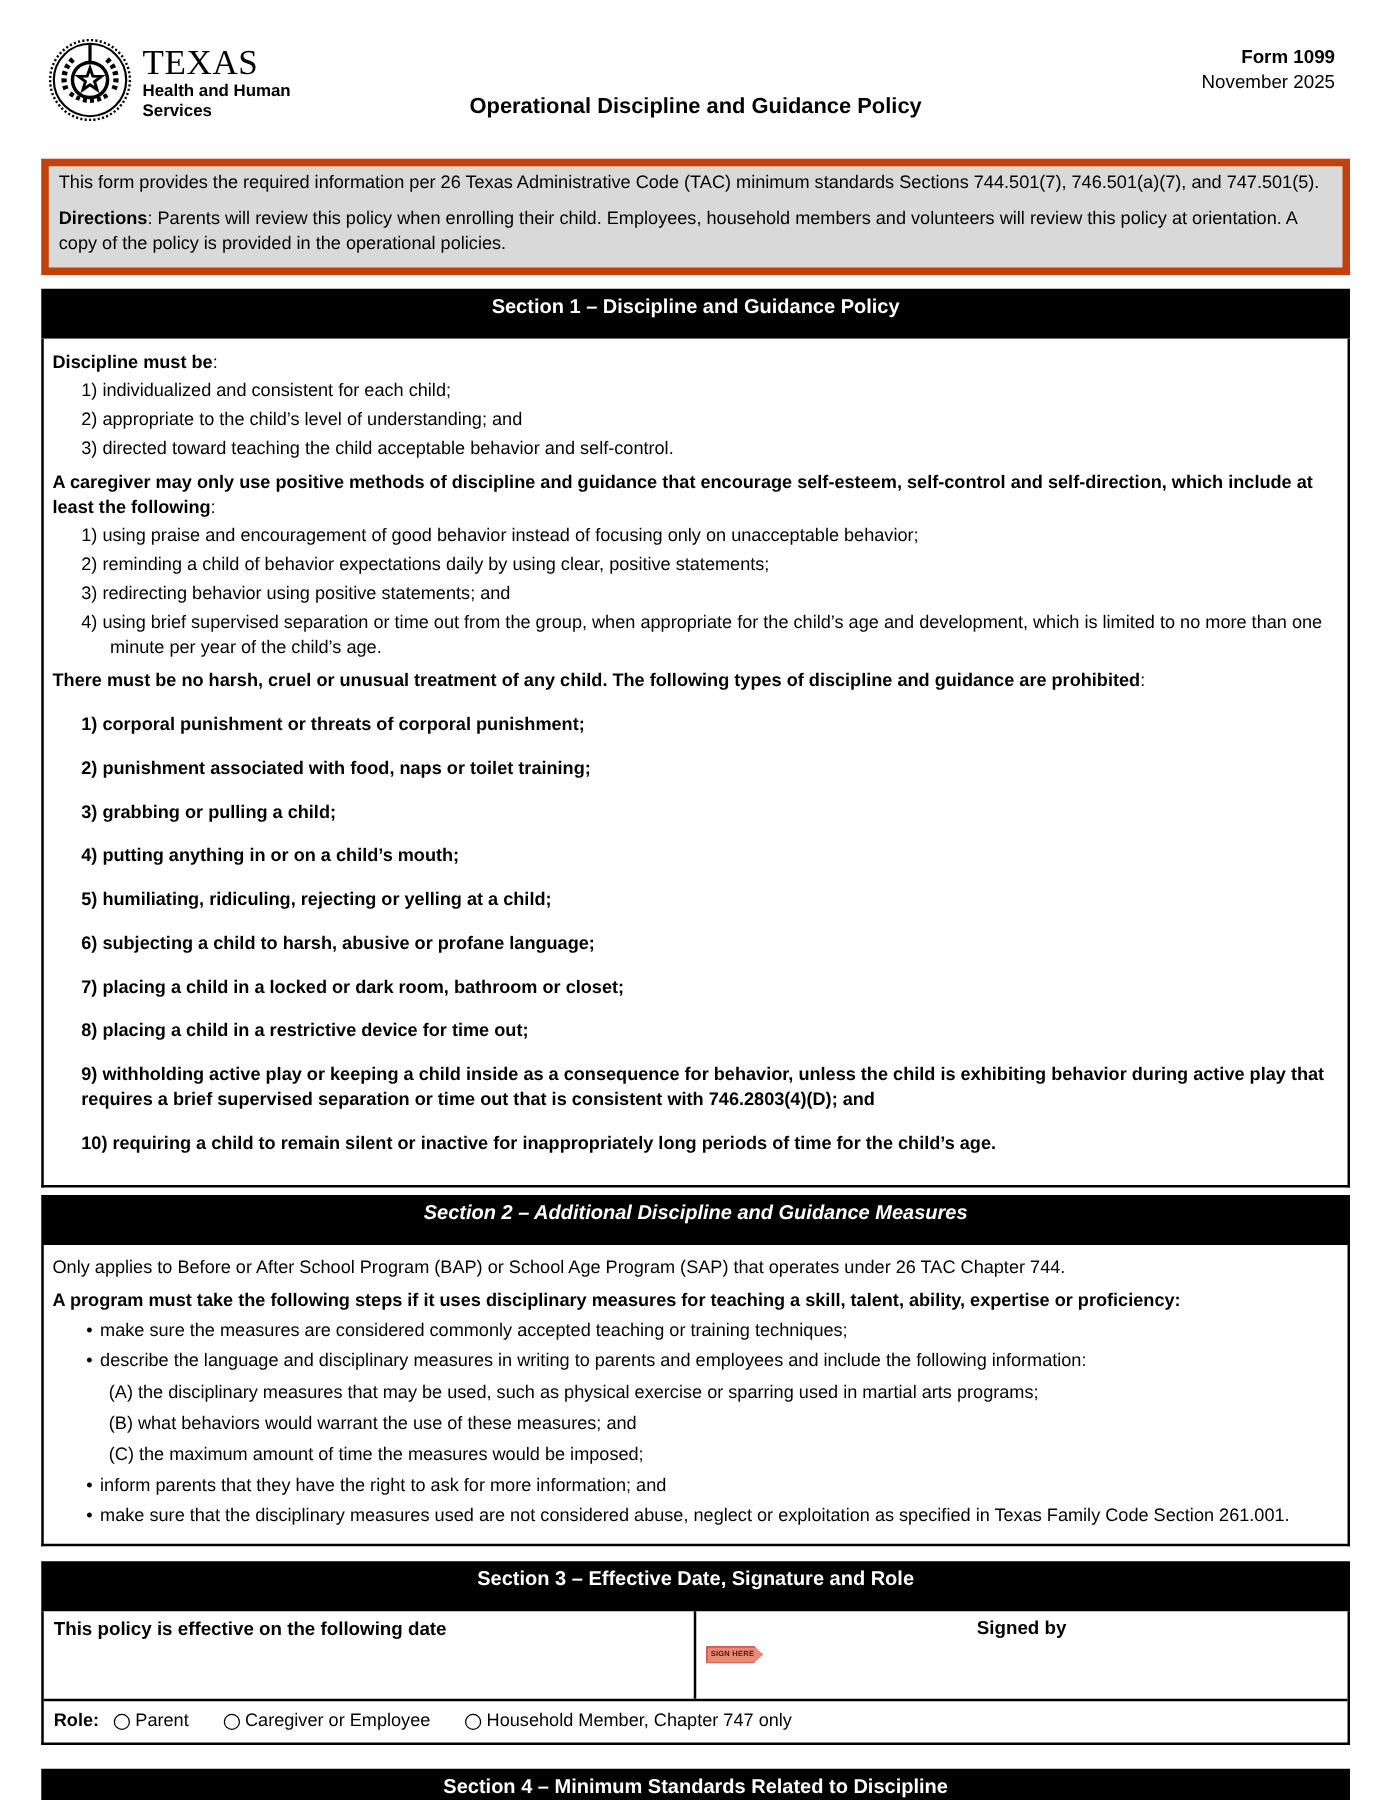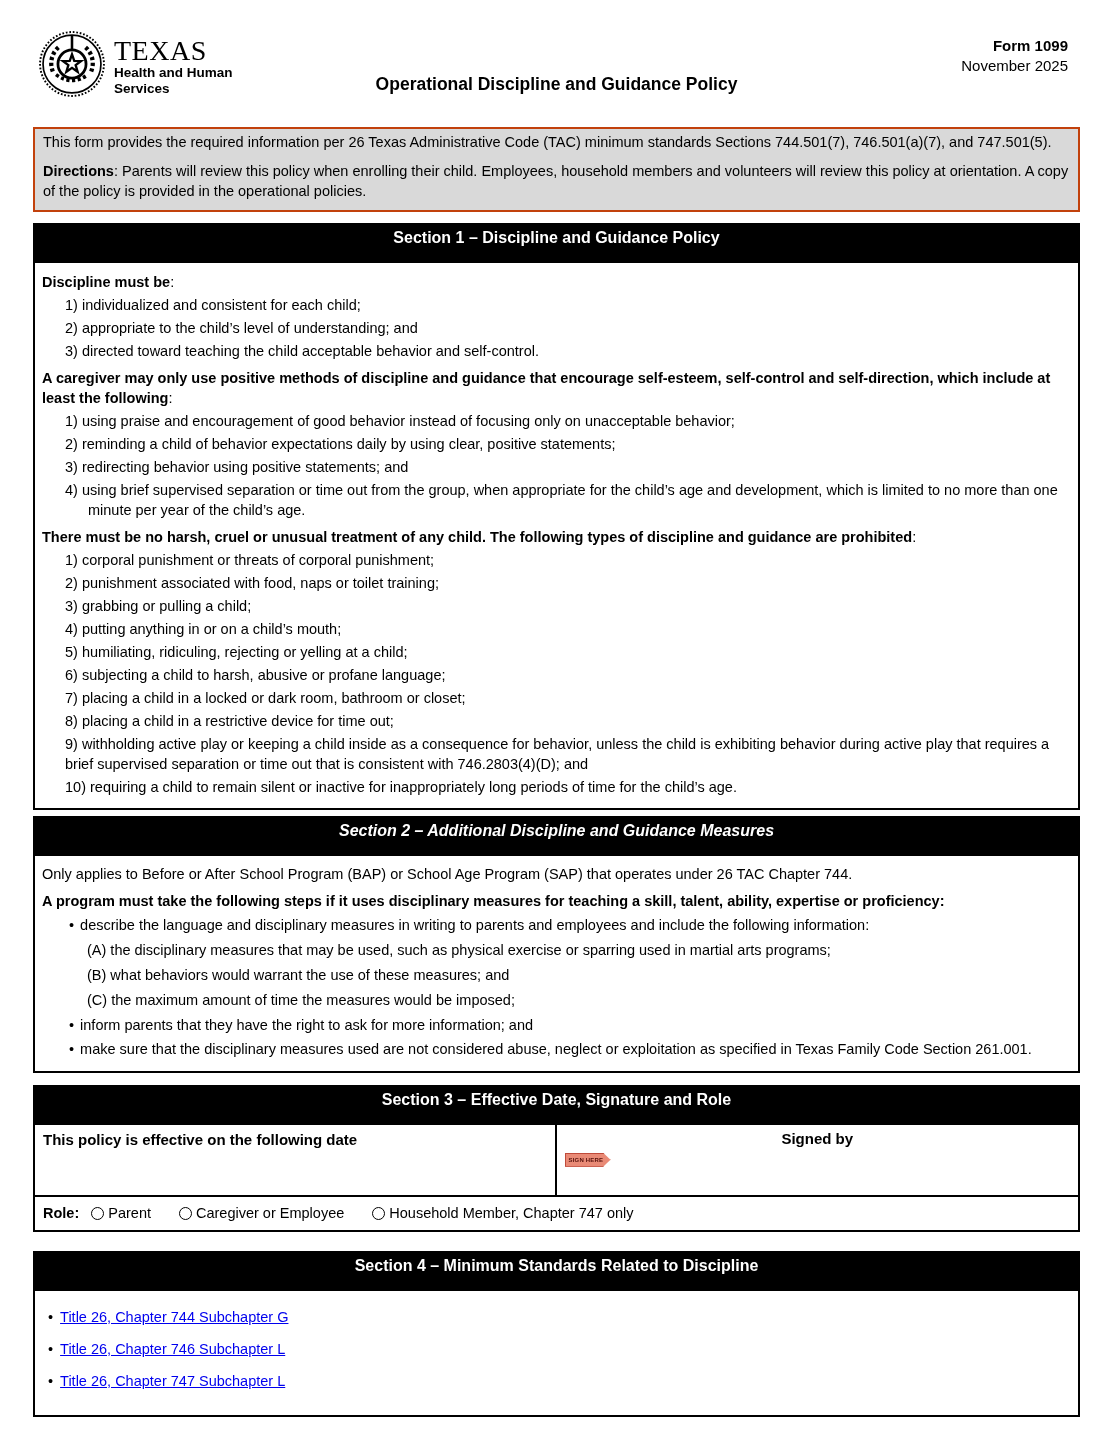--- a/index.html
+++ b/index.html
@@ -15,34 +15,34 @@
   header { position: relative; height: 99px; }
   .logo-wrap { position: absolute; left: 6px; top: 0; display: flex; gap: 9px; align-items: flex-start; }
   .seal { width: 66px; height: 66px; margin-top: 3px; }
   .logo-name { font-family: "Liberation Serif", serif; font-size: 28px; line-height: 1; letter-spacing: 0.5px; margin-top: 9px; }
   .logo-dept { font-weight: bold; font-size: 13.5px; line-height: 1.18; }
   .page-title { text-align: center; font-size: 17.5px; font-weight: bold; margin: 0; padding-top: 44px; }
   .form-meta { position: absolute; right: 12px; top: 8px; text-align: right; font-size: 15px; line-height: 1.35; }
   .form-number { font-weight: bold; }
 
   
-  .intro-box { border: 2px solid #c2410c; background: #d9d9d9; padding: 3px 8px 9px; }
+  .intro-box { border: 6px solid #c2410c; background: #d9d9d9; padding: 3px 8px 9px; }
   .intro-box p { margin: 0 0 0; }
   .intro-box p + p { margin-top: 9px; }
   .b { font-weight: bold; }
 
   
   .sec-bar { background: #000; color: #fff; font-weight: bold; text-align: center;
              font-size: 16px; height: 40px; line-height: 30px; }
   .sec-body { border: 2px solid #000; border-top: none; padding: 2px 7px 8px; background:#fff; }
   .mt11 { margin-top: 11px; } .mt6 { margin-top: 6px; font-style: italic; } .mt12 { margin-top: 12px; } .mt19 { margin-top: 19px; }
 
   .lead { margin: 7px 0 3px; }
   .item  { margin: 3px 0; padding-left: 46px; text-indent: -23px; }
-  .item-flush { margin: 3px 0; padding-left: 23px; text-indent: 0; }
+  .item-flush { margin: 15px 0; padding-left: 23px; text-indent: 0; font-weight: bold; }
   .brow { margin: 4px 0; padding-left: 41px; text-indent: -14px; }
   .brow .blt { margin-right: 6px; }
   .sub-row { margin: 5px 0; padding-left: 66px; text-indent: -21px; }
   .p-plain { margin: 6px 0 3px; }
 
   
   .s3-body { border: 2px solid #000; border-top: none; padding: 0; }
   .s3-row1 { display: flex; }
   .s3-cell-left  { width: 50%; border-right: 2px solid #000; padding: 5px 8px; height: 70px; }
   .s3-cell-right { flex: 1; padding: 4px 8px; text-align: center; }
@@ -121,20 +121,21 @@
     <div class="item-flush">7) placing a child in a locked or dark room, bathroom or closet;</div>
     <div class="item-flush">8) placing a child in a restrictive device for time out;</div>
     <div class="item-flush">9) withholding active play or keeping a child inside as a consequence for behavior, unless the child is exhibiting behavior during active play that requires a brief supervised separation or time out that is consistent with 746.2803(4)(D); and</div>
     <div class="item-flush">10) requiring a child to remain silent or inactive for inappropriately long periods of time for the child’s age.</div>
   </div>
 
   <div class="sec-bar mt6">Section 2 – Additional Discipline and Guidance Measures</div>
   <div class="sec-body">
     <p class="p-plain">Only applies to Before or After School Program (BAP) or School Age Program (SAP) that operates under 26 TAC Chapter 744.</p>
     <p class="lead b">A program must take the following steps if it uses disciplinary measures for teaching a skill, talent, ability, expertise or proficiency:</p>
+    <div class="brow"><span class="blt">•</span><span>make sure the measures are considered commonly accepted teaching or training techniques;</span></div>
     <div class="brow"><span class="blt">•</span><span>describe the language and disciplinary measures in writing to parents and employees and include the following information:</span></div>
     <div class="sub-row">(A) the disciplinary measures that may be used, such as physical exercise or sparring used in martial arts programs;</div>
     <div class="sub-row">(B) what behaviors would warrant the use of these measures; and</div>
     <div class="sub-row">(C) the maximum amount of time the measures would be imposed;</div>
     <div class="brow"><span class="blt">•</span><span>inform parents that they have the right to ask for more information; and</span></div>
     <div class="brow"><span class="blt">•</span><span>make sure that the disciplinary measures used are not considered abuse, neglect or exploitation as specified in Texas Family Code Section 261.001.</span></div>
   </div>
 
   <div class="sec-bar mt12">Section 3 – Effective Date, Signature and Role</div>
   <div class="s3-body">

